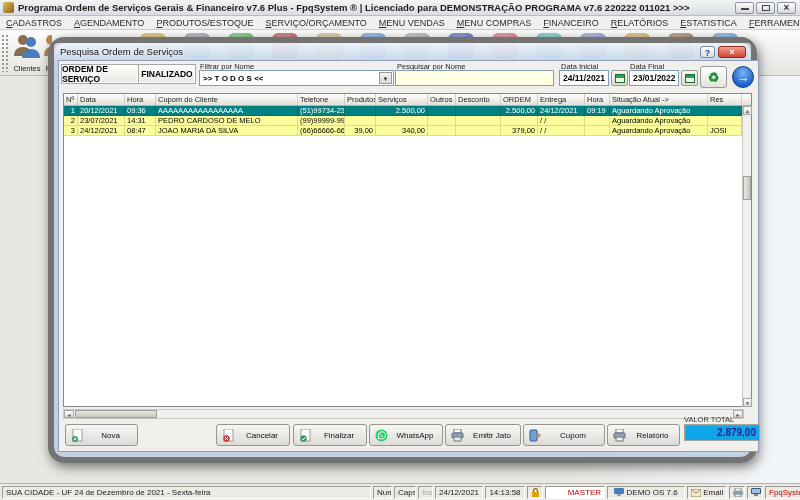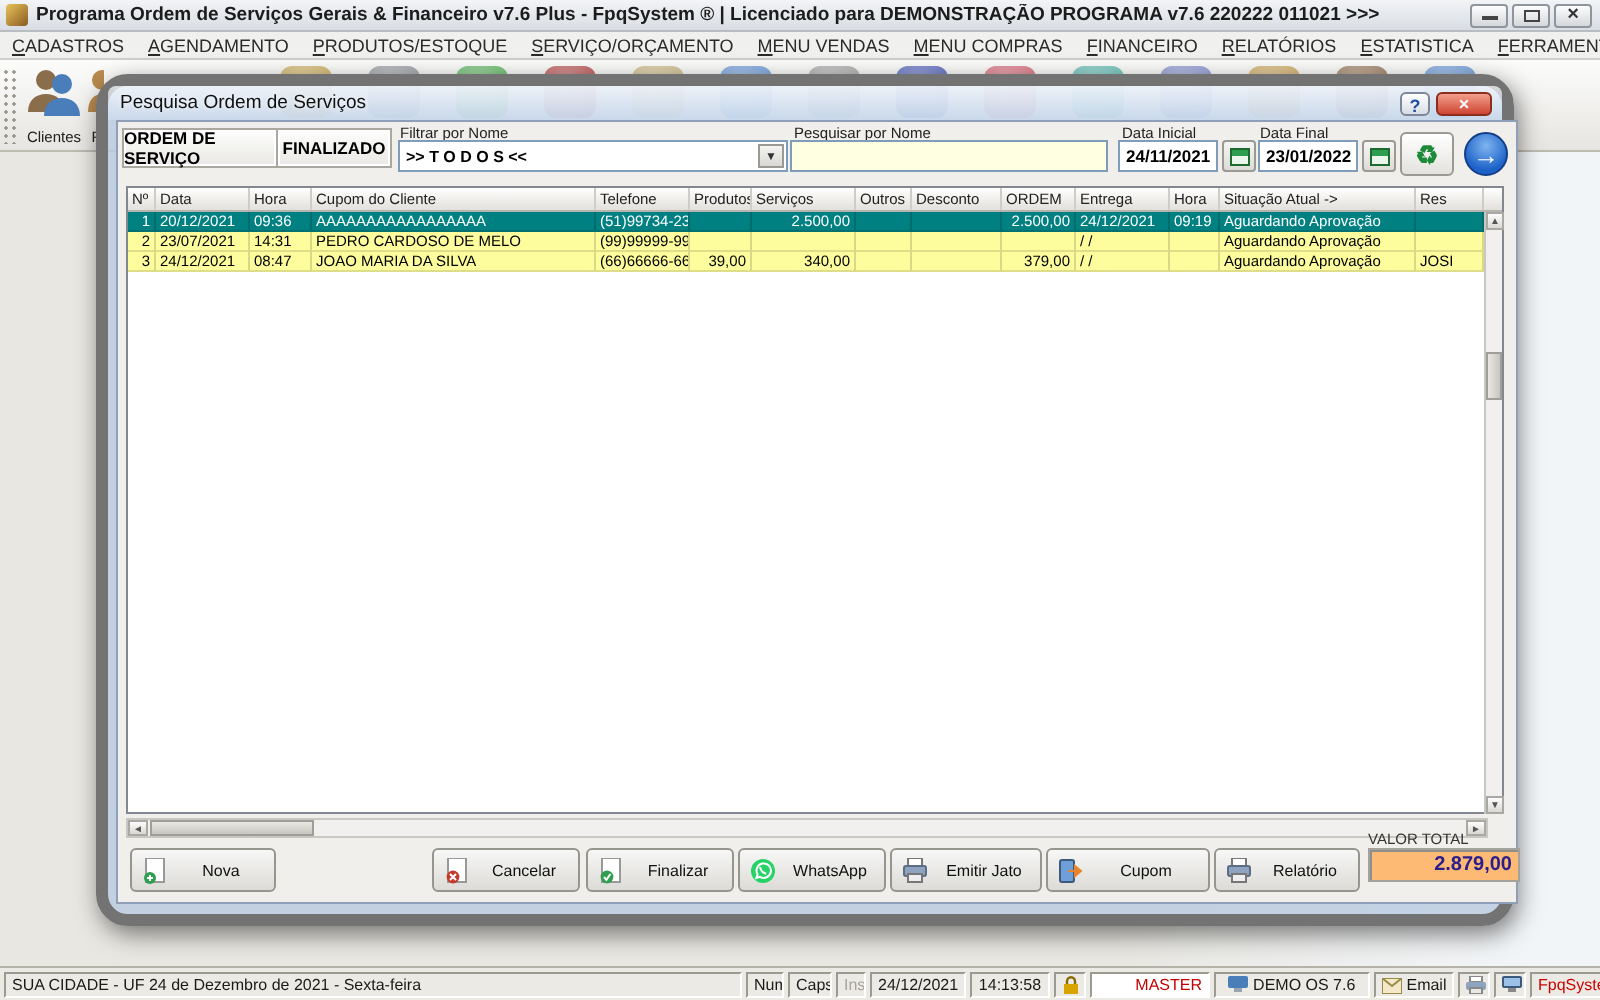--- a/index.html
+++ b/index.html
@@ -100,21 +100,21 @@
   #hthumb { position:absolute; left:11px; top:0; width:82px; height:8px;
     background:linear-gradient(#e8e7e3,#c8c6c0); border:1px solid #a09e98; }
 
   
   .act-btn { position:absolute; top:363px; height:22px; width:73px;
     background:linear-gradient(#f7f7f6,#dcdbd7); border:1px solid #96968f; border-radius:3px;
     display:flex; align-items:center; gap:4px; padding-left:5px; font-size:8px; color:#111; }
   .act-btn .ic { flex:0 0 auto; width:13px; height:13px; }
   .act-btn .tx { flex:1; text-align:center; padding-right:4px; white-space:nowrap; }
   #valor-lbl { position:absolute; left:625px; top:354px; font-size:7.5px; color:#333; }
-  #valor-field { position:absolute; left:625px; top:363px; width:76px; height:17px; background:#fdba74;
+  #valor-field { position:absolute; left:625px; top:363px; width:76px; height:17px; background:#0ea5e9;
     border:1px solid #a3a29b; box-shadow:inset 1px 1px 0 #8f8e88; font-size:10px; font-weight:bold;
     color:#2b1e8c; text-align:right; line-height:16px; padding-right:3px; }
 
   
   #statusbar { position:absolute; left:0; top:483px; width:800px; height:17px;
     background:#eceae4; border-top:1px solid #b5b2a9; }
   .sp { position:absolute; top:2px; height:13px; border:1px solid; border-color:#9d9a90 #fff #fff #9d9a90;
     font-size:8px; color:#1a1a1a; line-height:11px; padding:0 3px; white-space:nowrap; overflow:hidden; background:#eceae4; }
   .sp.center { text-align:center; }
   #sp-master { background:#ffffff; color:#c40000; font-weight:normal; text-align:right; }

